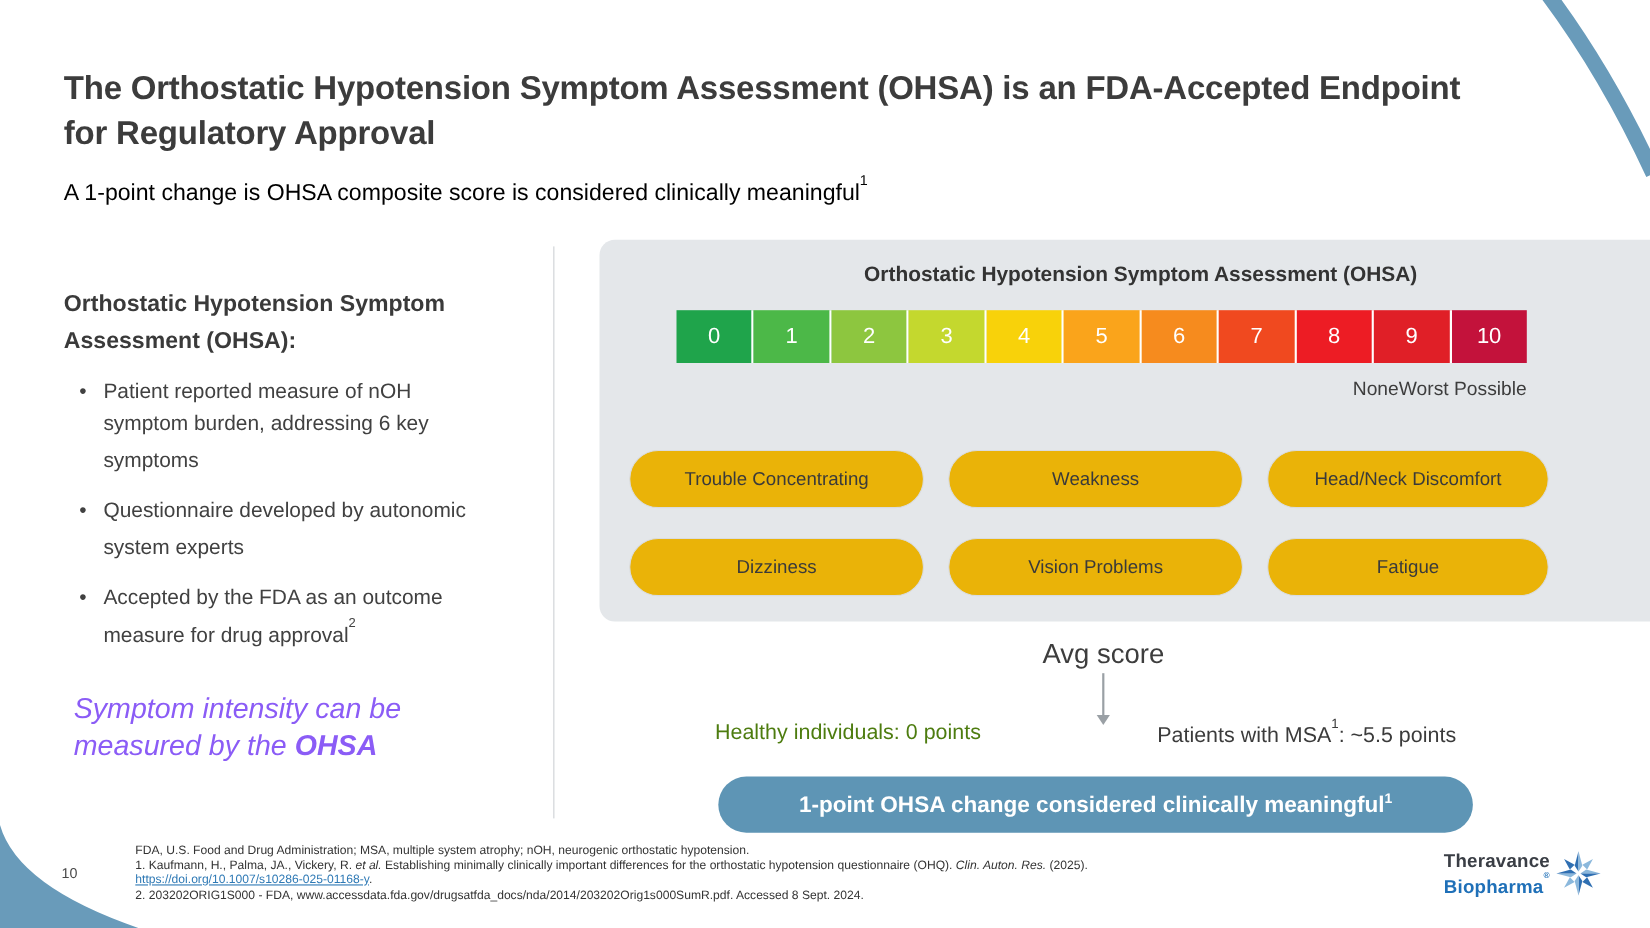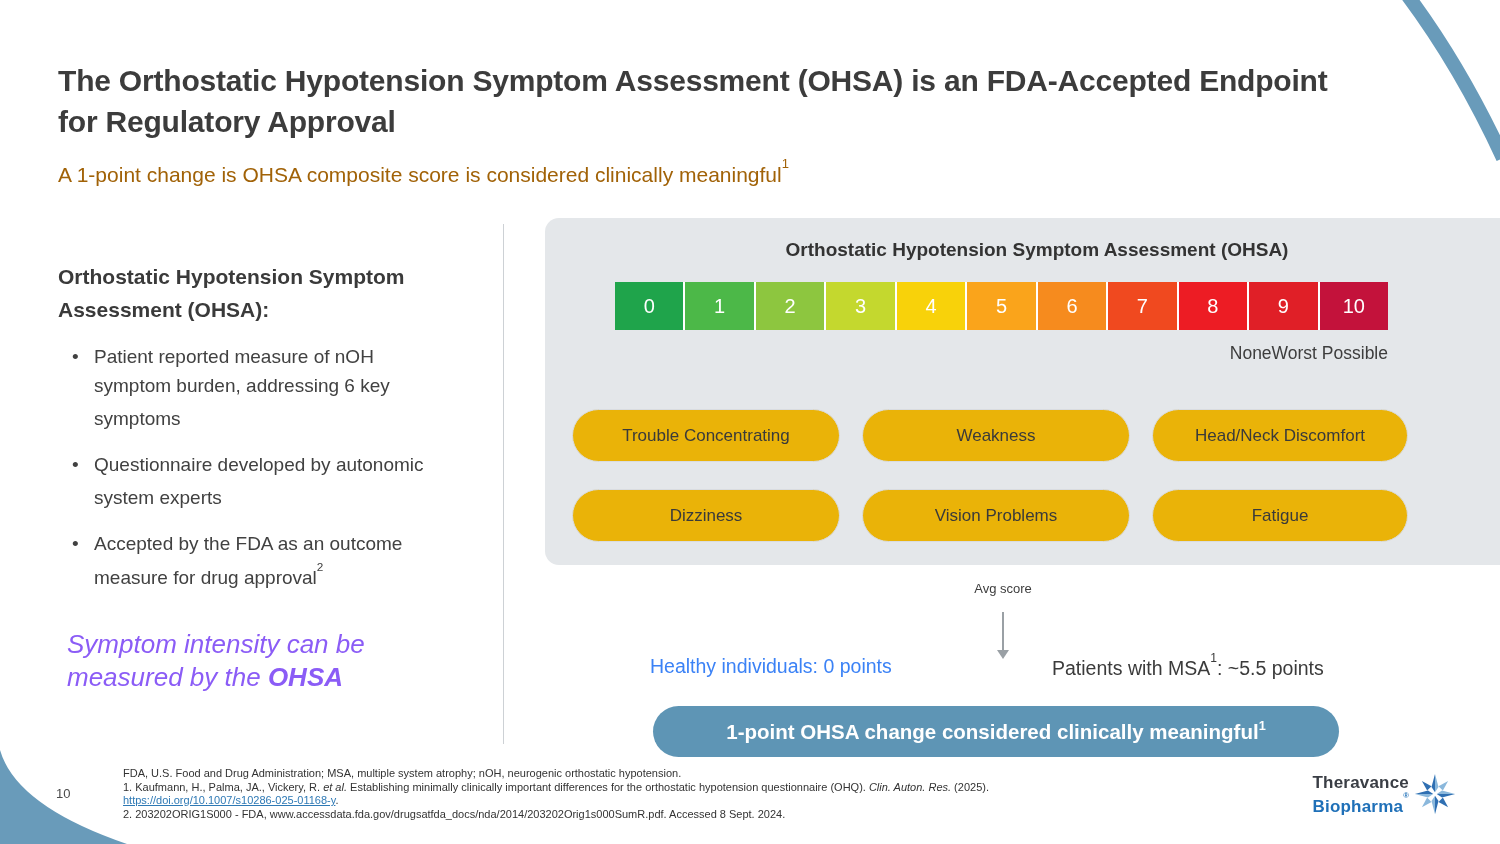--- a/index.html
+++ b/index.html
@@ -11,21 +11,21 @@
   
   .corner-tr { position:absolute; top:0; right:0; }
   .corner-bl { position:absolute; bottom:0; left:0; }
 
   .title {
     position:absolute; left:58px; top:60px; width:1410px;
     font-size:30px; font-weight:700; color:#3c3c3c; line-height:41px;
     white-space:pre-line; letter-spacing:-0.2px;
   }
   .subtitle {
-    position:absolute; left:58px; top:162px; font-size:21px; color:#a16207;
+    position:absolute; left:58px; top:162px; font-size:21px; color:#000000;
   }
   sup { font-size:62%; position:relative; top:-0.45em; }
 
   .left-heading {
     position:absolute; left:58px; top:260px; font-size:21px; font-weight:700;
     color:#3a3a3a; line-height:33px; white-space:pre-line;
   }
   .bullets {
     position:absolute; left:58px; top:343px; width:392px; list-style:none;
     font-size:19px; color:#414141; line-height:28.5px;
@@ -62,26 +62,26 @@
     position:absolute; left:27px; top:191px; width:836px;
     display:grid; grid-template-columns:268px 268px 256px;
     justify-content:space-between; row-gap:27px;
   }
   .pill {
     height:53px; background:#eab308; border:1px solid #d9dce0; border-radius:27px;
     display:flex; align-items:center; justify-content:center;
     font-size:17px; color:#3a3a3a;
   }
 
-  .avg-label { position:absolute; left:903px; top:581px; width:200px; text-align:center; font-size:13px; color:#3d3d3d; }
+  .avg-label { position:absolute; left:903px; top:581px; width:200px; text-align:center; font-size:25px; color:#3d3d3d; }
   .down-arrow { position:absolute; left:997px; top:612px; width:12px; }
   .down-arrow .shaft { width:2px; height:38px; background:#9aa0a5; margin:0 auto; }
   .down-arrow .head { width:0; height:0; border-left:6px solid transparent; border-right:6px solid transparent; border-top:9px solid #9aa0a5; margin:0 auto; }
 
-  .healthy { position:absolute; left:650px; top:655px; font-size:19.5px; color:#3b82f6; }
+  .healthy { position:absolute; left:650px; top:655px; font-size:19.5px; color:#4d7c0f; }
   .msa { position:absolute; left:1052px; top:656px; font-size:19.5px; color:#3b3b3b; }
 
   .banner {
     position:absolute; left:653px; top:706px; width:686px; height:51px;
     border-radius:26px; background:#5e95b5; color:#ffffff;
     display:flex; align-items:center; justify-content:center;
     font-size:20.5px; font-weight:700;
   }
 
   .page-num { position:absolute; left:56px; top:786px; font-size:13px; color:#4a4a4a; }

